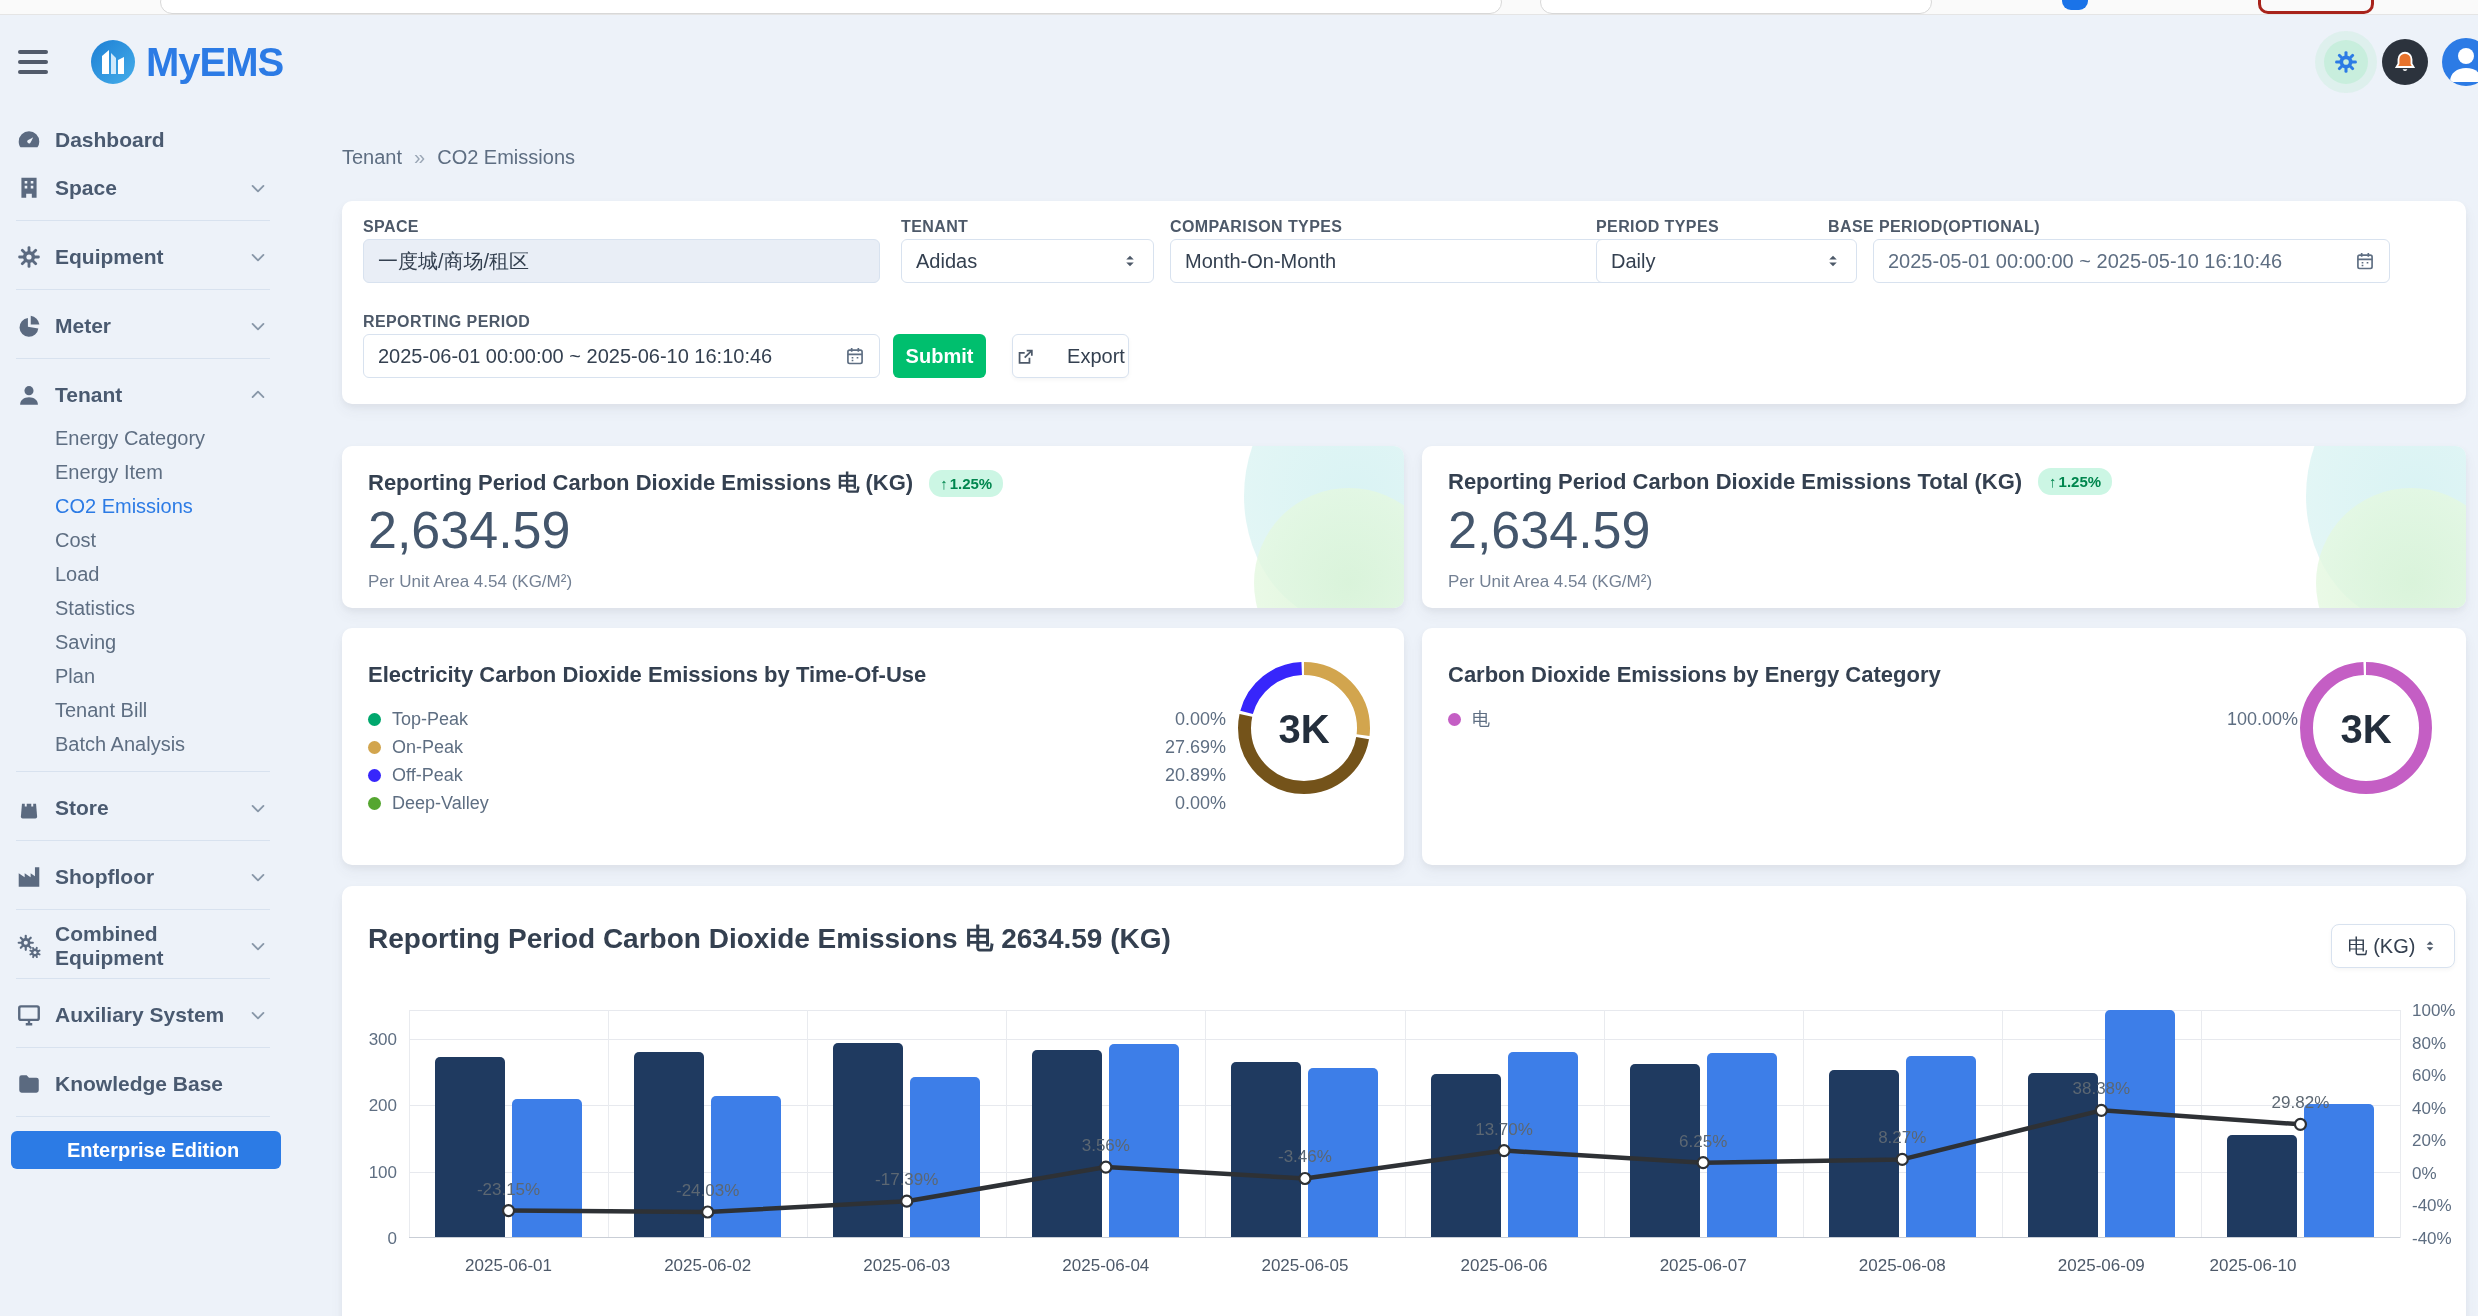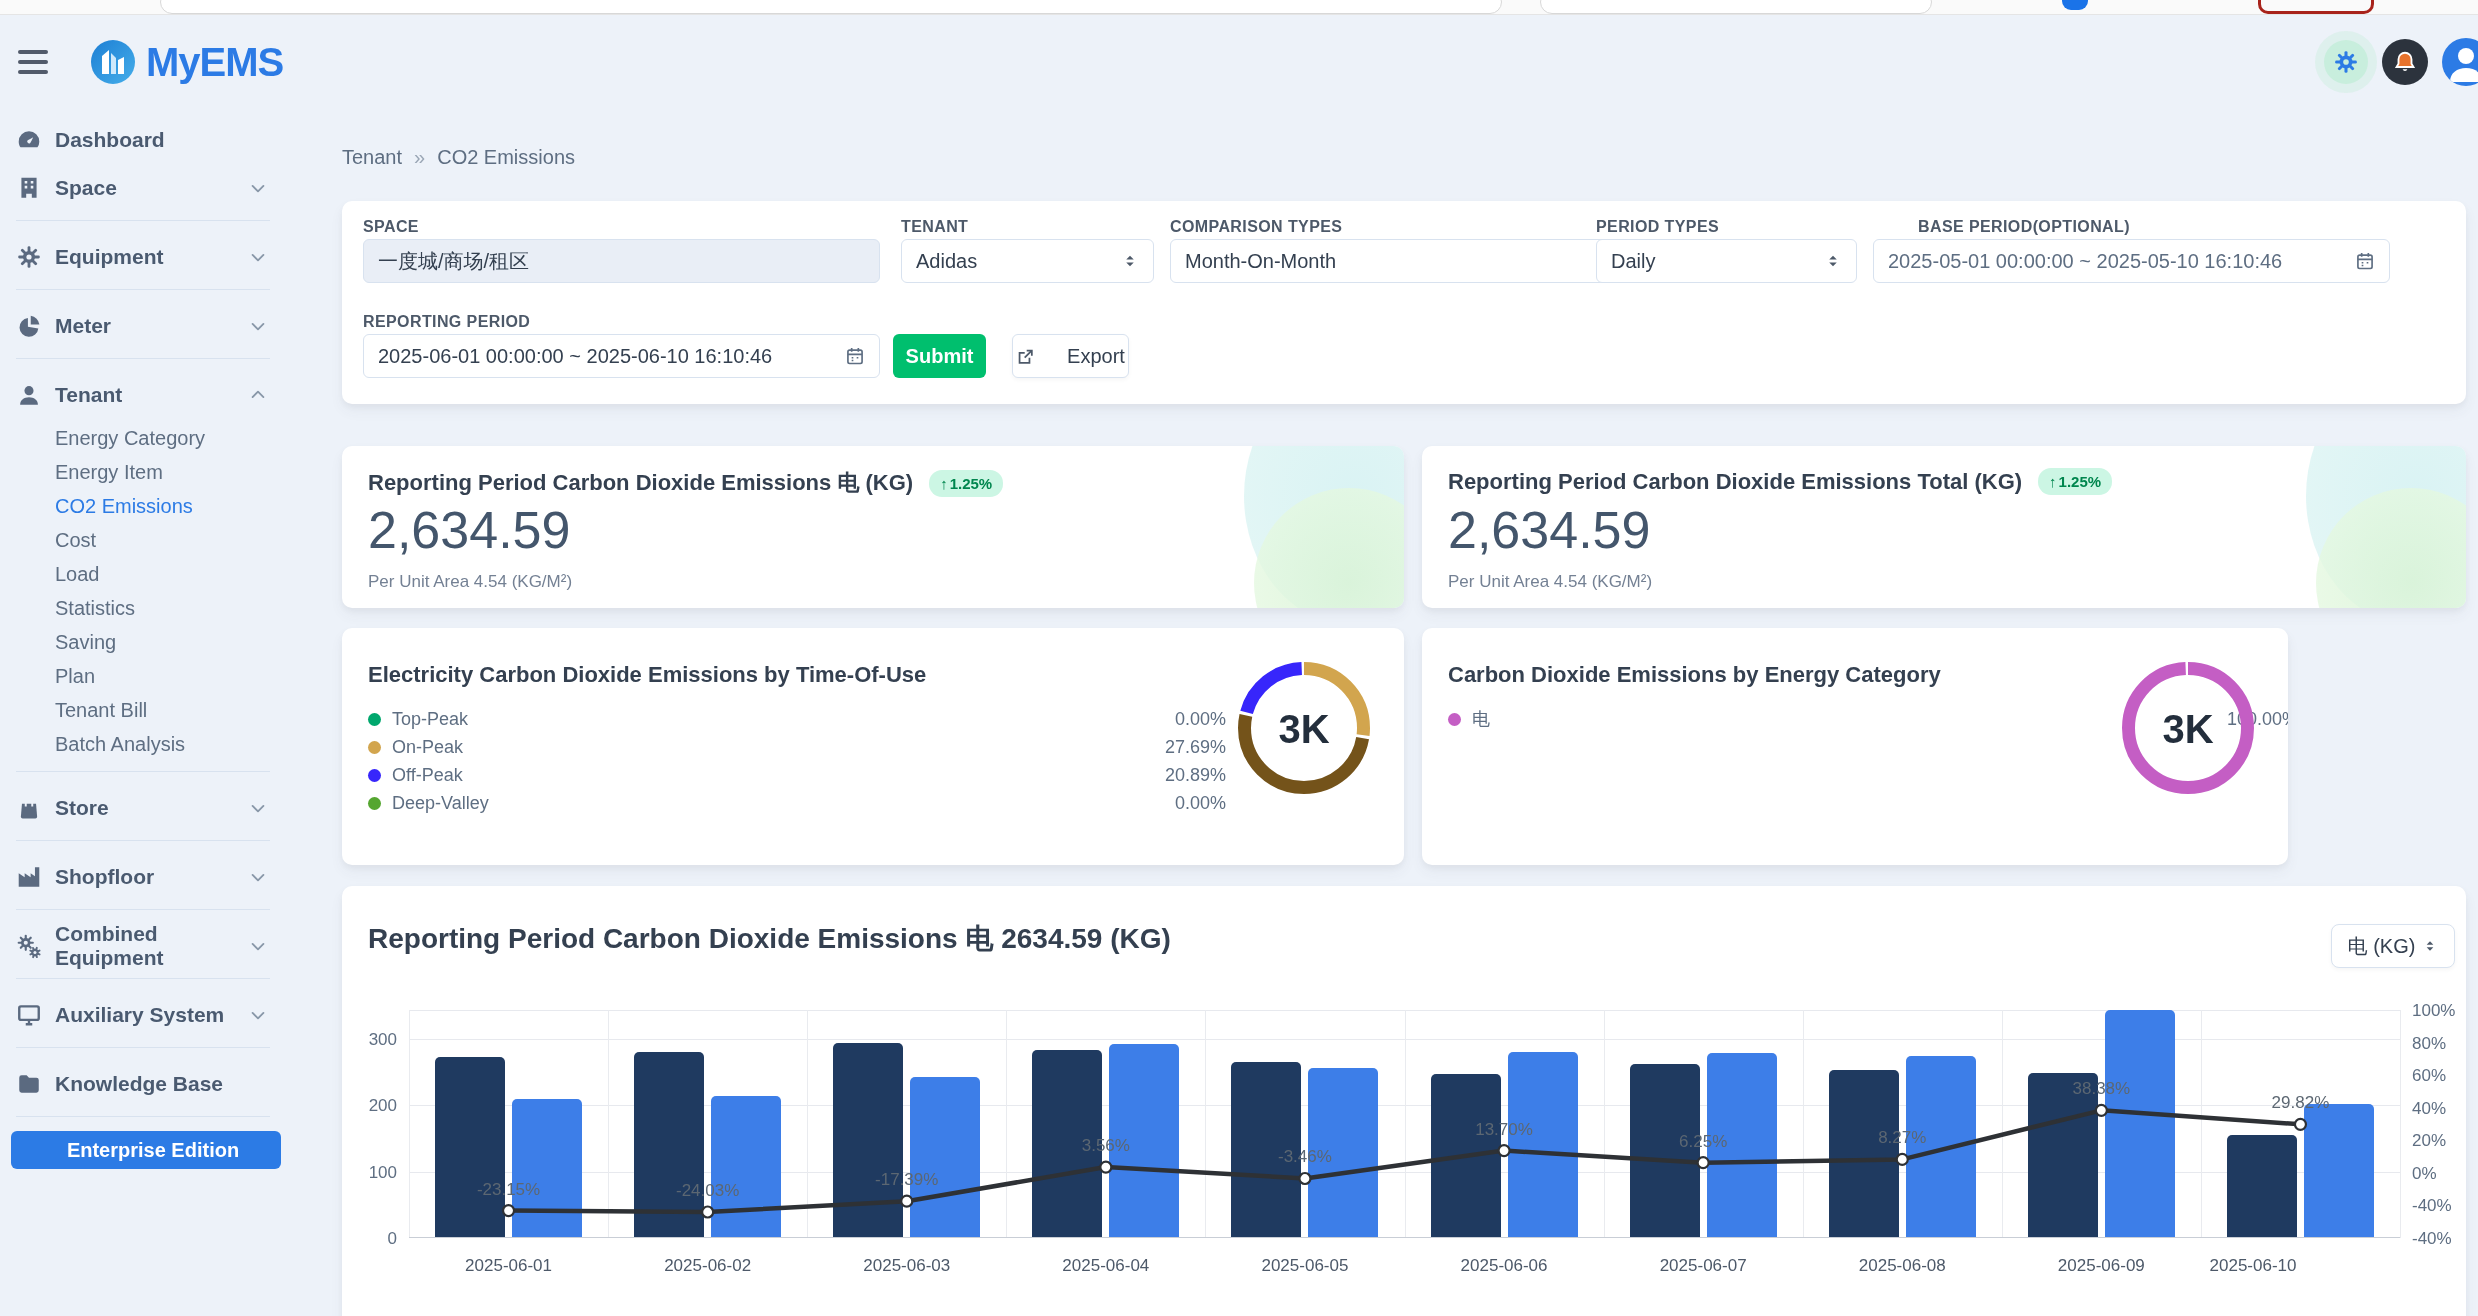--- a/index.html
+++ b/index.html
@@ -71,21 +71,21 @@
   .stat-value{position:absolute;left:26px;top:58px;font-size:52px;line-height:52px;color:#44566c;font-weight:500;}
   .stat-sub{position:absolute;left:26px;top:126px;font-size:17px;color:#748194;}
   .blob{position:absolute;border-radius:50%;}
   .blob1{width:220px;height:260px;right:-60px;top:-80px;background:radial-gradient(circle,#cdeff0 0%,#d9f3f2 70%);opacity:.75;}
   .blob2{width:190px;height:190px;right:-40px;bottom:-70px;background:radial-gradient(circle,#d8f3d4 0%,#e4f8e0 70%);opacity:.8;}
 
   
   .donut-row{display:flex;gap:18px;margin-top:20px;}
   .donut-card{position:relative;height:237px;overflow:hidden;}
   .donut-card.d1{width:1062px;}
-  .donut-card.d2{width:866px;}
+  .donut-card.d2{width:1044px;}
   .donut-title{position:absolute;left:26px;top:34px;font-size:22px;font-weight:600;color:#344050;}
   .legend{position:absolute;left:26px;top:82px;text-align:right;}
   .d1 .legend{width:858px;}
   .d2 .legend{width:850px;}
   .lrow{display:flex;align-items:center;height:18px;margin-bottom:10px;font-size:18px;color:#5e6e82;cursor:pointer;}
   .ldot{width:13px;height:13px;border-radius:50%;margin-right:11px;flex:none;}
   .lpct{margin-left:auto;}
   .donut-svg{position:absolute;top:20px;right:20px;}
 
   
@@ -376,21 +376,21 @@
       <div class="f-field" style="left:1254px;top:38px;width:261px;">
         <span class="grow">Daily</span>
         <span class="f-icon">
           <svg width="18" height="18" viewBox="0 0 24 24" fill="#4d5969">
               <path d="M7 10l5-5 5 5z"></path>
               <path d="M7 14l5 5 5-5z"></path>
             </svg>
         </span>
       </div>
 
-      <div class="f-label" style="left:1576px;top:17px;text-align:center;">BASE PERIOD(OPTIONAL)</div>
+      <div class="f-label" style="left:1486px;top:17px;text-align:center;">BASE PERIOD(OPTIONAL)</div>
       <div class="f-field f-gray" style="left:1531px;top:38px;width:517px;">
         <span class="grow">2025-05-01 00:00:00 ~ 2025-05-10 16:10:46</span>
         <span class="f-icon">
           <svg width="20" height="20" viewBox="0 0 24 24" fill="none" stroke="#5e6e82" stroke-width="2">
             <rect x="3.5" y="5" width="17" height="16" rx="2"></rect>
               <path d="M3.5 10h17M8 2.5V7M16 2.5V7"></path>
               <path d="M8 14h2M14 14h2M8 17.5h2" stroke-width="1.8"></path>
           </svg>
         </span>
       </div>

